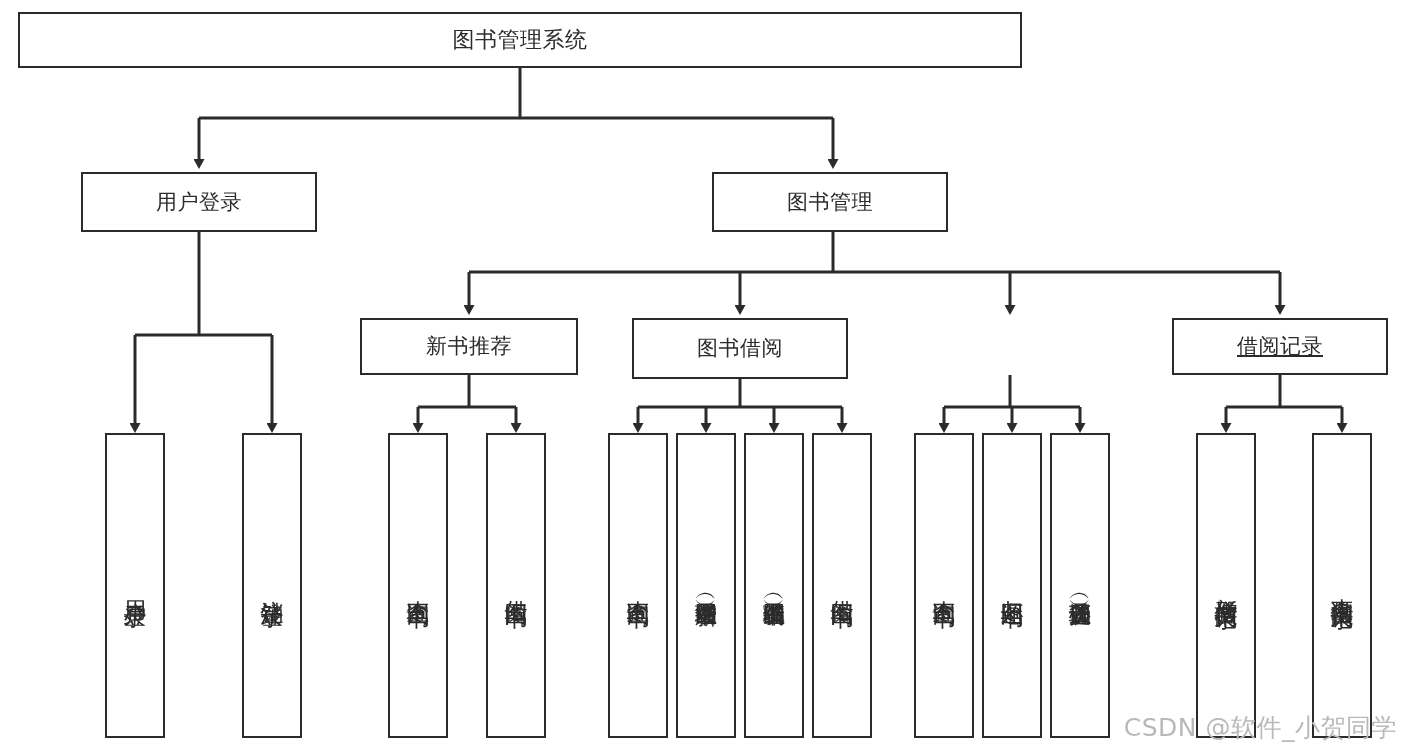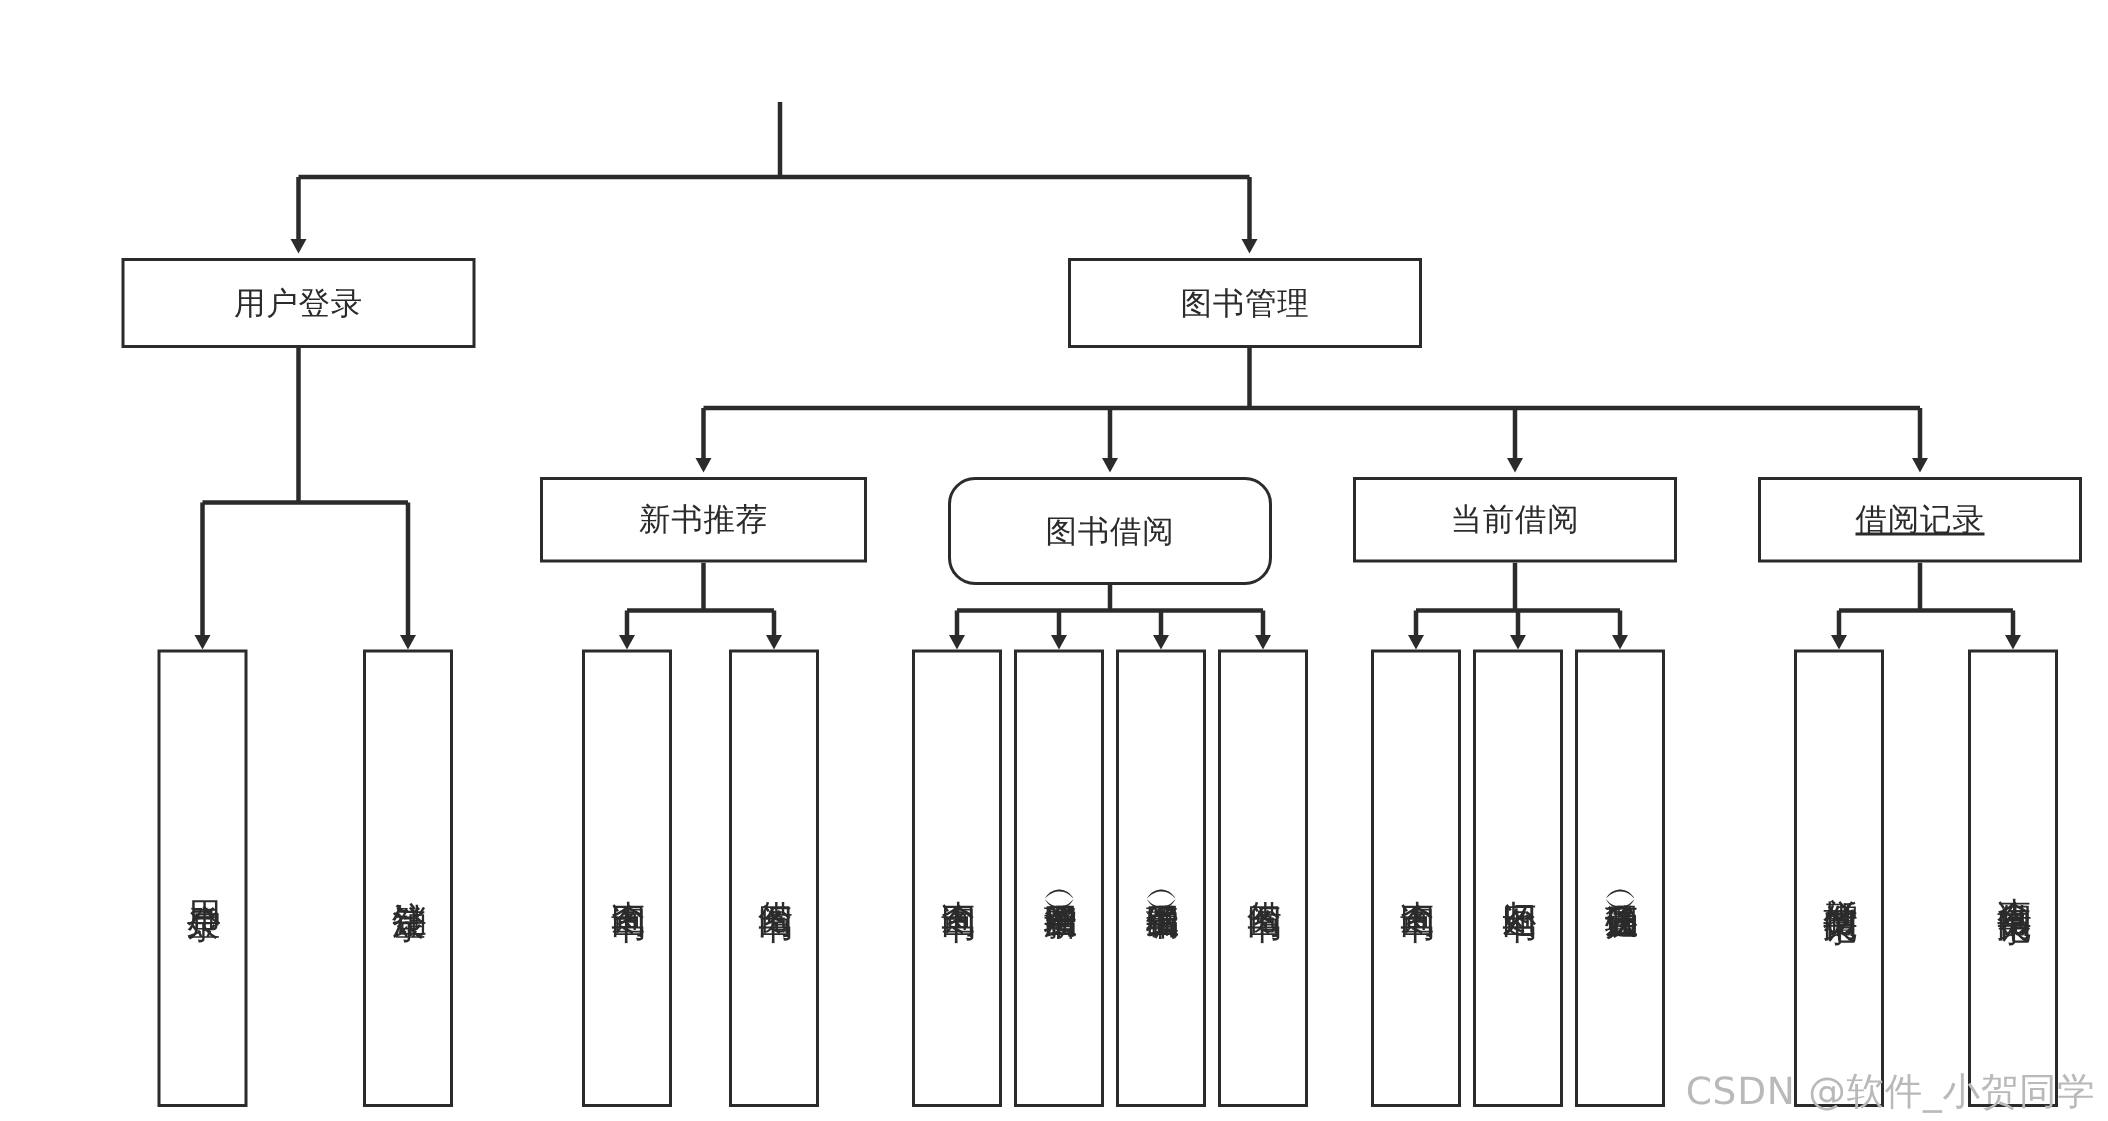--- a/index.html
+++ b/index.html
@@ -107,40 +107,40 @@
       <path d="M1012,407 L1012,424" marker-end="url(#arr)"></path>
       <path d="M1080,407 L1080,424" marker-end="url(#arr)"></path>
 
       <path d="M1280,375 L1280,407"></path>
       <path d="M1226,407 L1342,407"></path>
       <path d="M1226,407 L1226,424" marker-end="url(#arr)"></path>
       <path d="M1342,407 L1342,424" marker-end="url(#arr)"></path>
     </g>
   </svg>
 
+  <div class="node h-node" id="n-root" style="left:18px;top:12px;width:1004px;height:56px;">
+    <span class="lbl">图书管理系统</span>
+  </div>
 
   <div class="node h-node" style="left:81px;top:172px;width:236px;height:60px;">
     <span class="lbl">用户登录</span>
   </div>
 
   <div class="node h-node" style="left:712px;top:172px;width:236px;height:60px;">
     <span class="lbl">图书管理</span>
   </div>
 
   <div class="node h-node" style="left:360px;top:318px;width:218px;height:57px;">
     <span class="lbl">新书推荐</span>
   </div>
 
-  <div class="node h-node" style="left:632px;top:318px;width:216px;height:72px;border-radius:18px;">
+  <div class="node h-node" style="left:632px;top:318px;width:216px;height:61px;">
     <span class="lbl">图书借阅</span>
   </div>
 
-  <div class="node h-node" style="left:902px;top:318px;width:216px;height:57px;">
-    <span class="lbl">当前借阅</span>
-  </div>
 
   <div class="node h-node" style="left:1172px;top:318px;width:216px;height:57px;text-decoration:underline;">
     <span class="lbl">借阅记录</span>
   </div>
 
   <div class="node v-node" style="left:105px;top:433px;width:60px;height:305px;">
     <span class="lbl">用户登录</span>
   </div>
 
   <div class="node v-node" style="left:242px;top:433px;width:60px;height:305px;">

